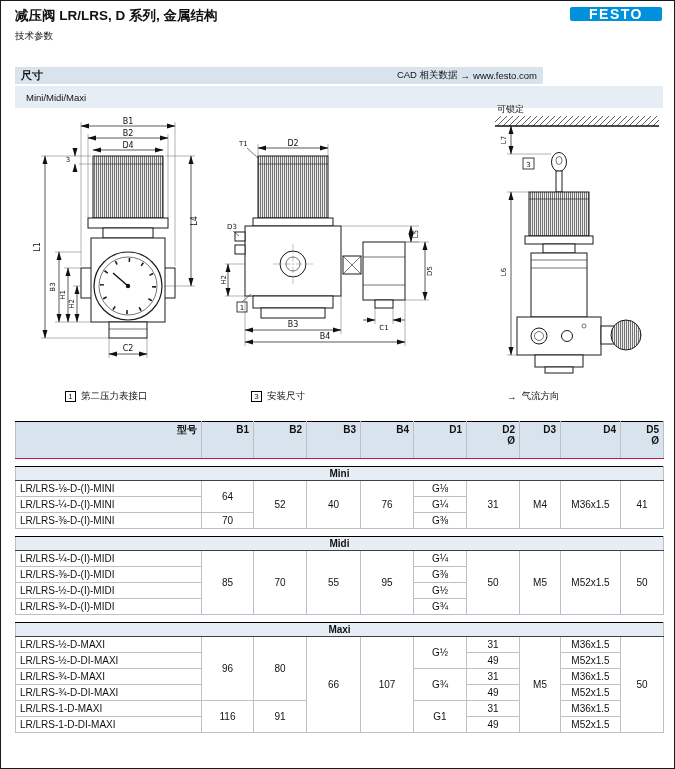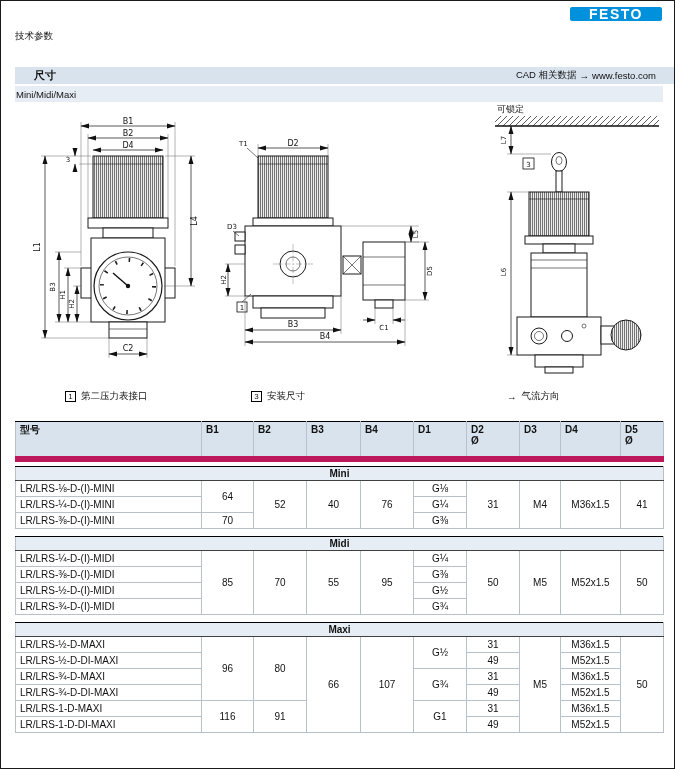--- a/index.html
+++ b/index.html
@@ -3,61 +3,62 @@
 <meta charset="utf-8">
 <style>
   html,body{margin:0;padding:0;background:#fff;}
   .page{position:relative;width:675px;height:769px;background:#fff;border:1px solid #1a1a1a;
         box-sizing:border-box;font-family:"Liberation Sans",sans-serif;color:#111;overflow:hidden;}
   .title{position:absolute;left:14px;top:6px;font-size:13.5px;font-weight:bold;}
   .subtitle{position:absolute;left:14px;top:29px;font-size:9.5px;}
   .logo{position:absolute;right:12px;top:6px;width:92px;height:14px;background:var(--festo_blue,#0091dc);
         color:#fff;font-weight:bold;font-size:14px;letter-spacing:1.5px;display:flex;align-items:center;
         justify-content:center;border-radius:2px;}
-  .bar1{position:absolute;left:14px;width:660px;top:66px;height:17px;background:var(--bar_bg,#d9e3ee);
-        display:flex;justify-content:space-between;align-items:center;padding:0 19px;box-sizing:border-box;}
+  .bar1{position:absolute;left:14px;width:528px;top:66px;height:17px;background:var(--bar_bg,#d9e3ee);
+        display:flex;justify-content:space-between;align-items:center;padding:0 6px;box-sizing:border-box;}
   .bar1-left{font-size:11px;font-weight:bold;}
   .bar1-right{font-size:9.5px;display:flex;gap:3px;align-items:center;}
   .cad-link{font-weight:normal;color:#111;text-decoration:none;cursor:pointer;}
   .solid-arrow{font-weight:bold;}
-  .bar2{position:absolute;left:14px;width:648px;top:85px;height:16px;background:var(--section_bg,#e7edf4);
-        font-size:9.5px;display:flex;align-items:center;padding:0 1px;box-sizing:border-box;}
+  .bar2{position:absolute;left:14px;width:648px;top:85px;height:22px;background:var(--section_bg,#e7edf4);
+        font-size:9.5px;display:flex;align-items:center;padding:0 11px;box-sizing:border-box;}
   .drawing{position:absolute;left:14px;top:101px;}
   .drawing .dim{stroke:#111;stroke-width:0.7;}
   .drawing .ext{stroke:#555;stroke-width:0.45;}
   .drawing .ol{fill:#fff;stroke:#1a1a1a;stroke-width:1;}
   .drawing .thin{fill:none;stroke:#1a1a1a;stroke-width:0.6;}
   .drawing .cl{stroke:#666;stroke-width:0.4;stroke-dasharray:6 2 1.5 2;}
   .drawing text{font-family:"DejaVu Sans",sans-serif;font-size:8px;fill:#111;}
   .drawing text.small{font-size:7px;}
   .drawing text.cn{font-size:9px;}
   .legend{position:absolute;left:14px;top:389px;width:648px;height:15px;font-size:9.5px;}
   .legend-item{position:absolute;top:0;display:flex;gap:5px;align-items:center;}
   .callout-box{display:inline-flex;width:11px;height:11px;border:1px solid #000;font-size:8px;
                align-items:center;justify-content:center;box-sizing:border-box;}
   .table-wrap{position:absolute;left:14px;top:420px;}
   table.spec{border-collapse:collapse;table-layout:fixed;width:648px;font-size:10px;
              border-bottom:1.5px solid #000;}
   .spec th,.spec td{border:1px solid var(--grid_line,#b8c0ca);padding:0 4px;box-sizing:border-box;}
-  .spec thead th{height:37px;background:var(--bar_bg,#d9e3ee);text-align:left;vertical-align:top;
-                 padding-top:2px;font-weight:bold;border-top:1.5px solid #000;border-bottom:6px solid #be185d;}
+  .spec thead th{height:37px;background:var(--bar_bg,#d9e3ee);text-align:right;vertical-align:top;
+                 padding-top:2px;font-weight:bold;border-top:1.5px solid #000;border-bottom:1px solid #be185d;}
   .spec thead th div{line-height:11px;}
   .spec td{height:16px;}
   .spec td.model{text-align:left;margin-top:32px;}
   .spec td.val{text-align:center;}
   .spec tr.section td{height:14px;background:var(--section_bg,#e7edf4);font-weight:bold;
                       border-top:1px solid #000;border-bottom:1px solid #404040;text-align:center;}
   .spec tr.gap td{height:8px;border:none;border-top:1.5px solid #000;background:#fff;padding:0;}
   .footnote{position:absolute;left:14px;top:750px;font-size:8.5px;}
 </style>
 </head>
 <body>
 
 <div class="page">
 
+  <div class="title">减压阀 LR/LRS, D 系列, 金属结构</div>
   <div class="subtitle">技术参数</div>
   <div class="logo">FESTO</div>
 
   <div class="bar1">
     <span class="bar1-left">尺寸</span>
     <span class="bar1-right">
       <span>CAD 相关数据</span>
       <span class="solid-arrow">→</span>
       <a class="cad-link">www.festo.com</a>
     </span>

